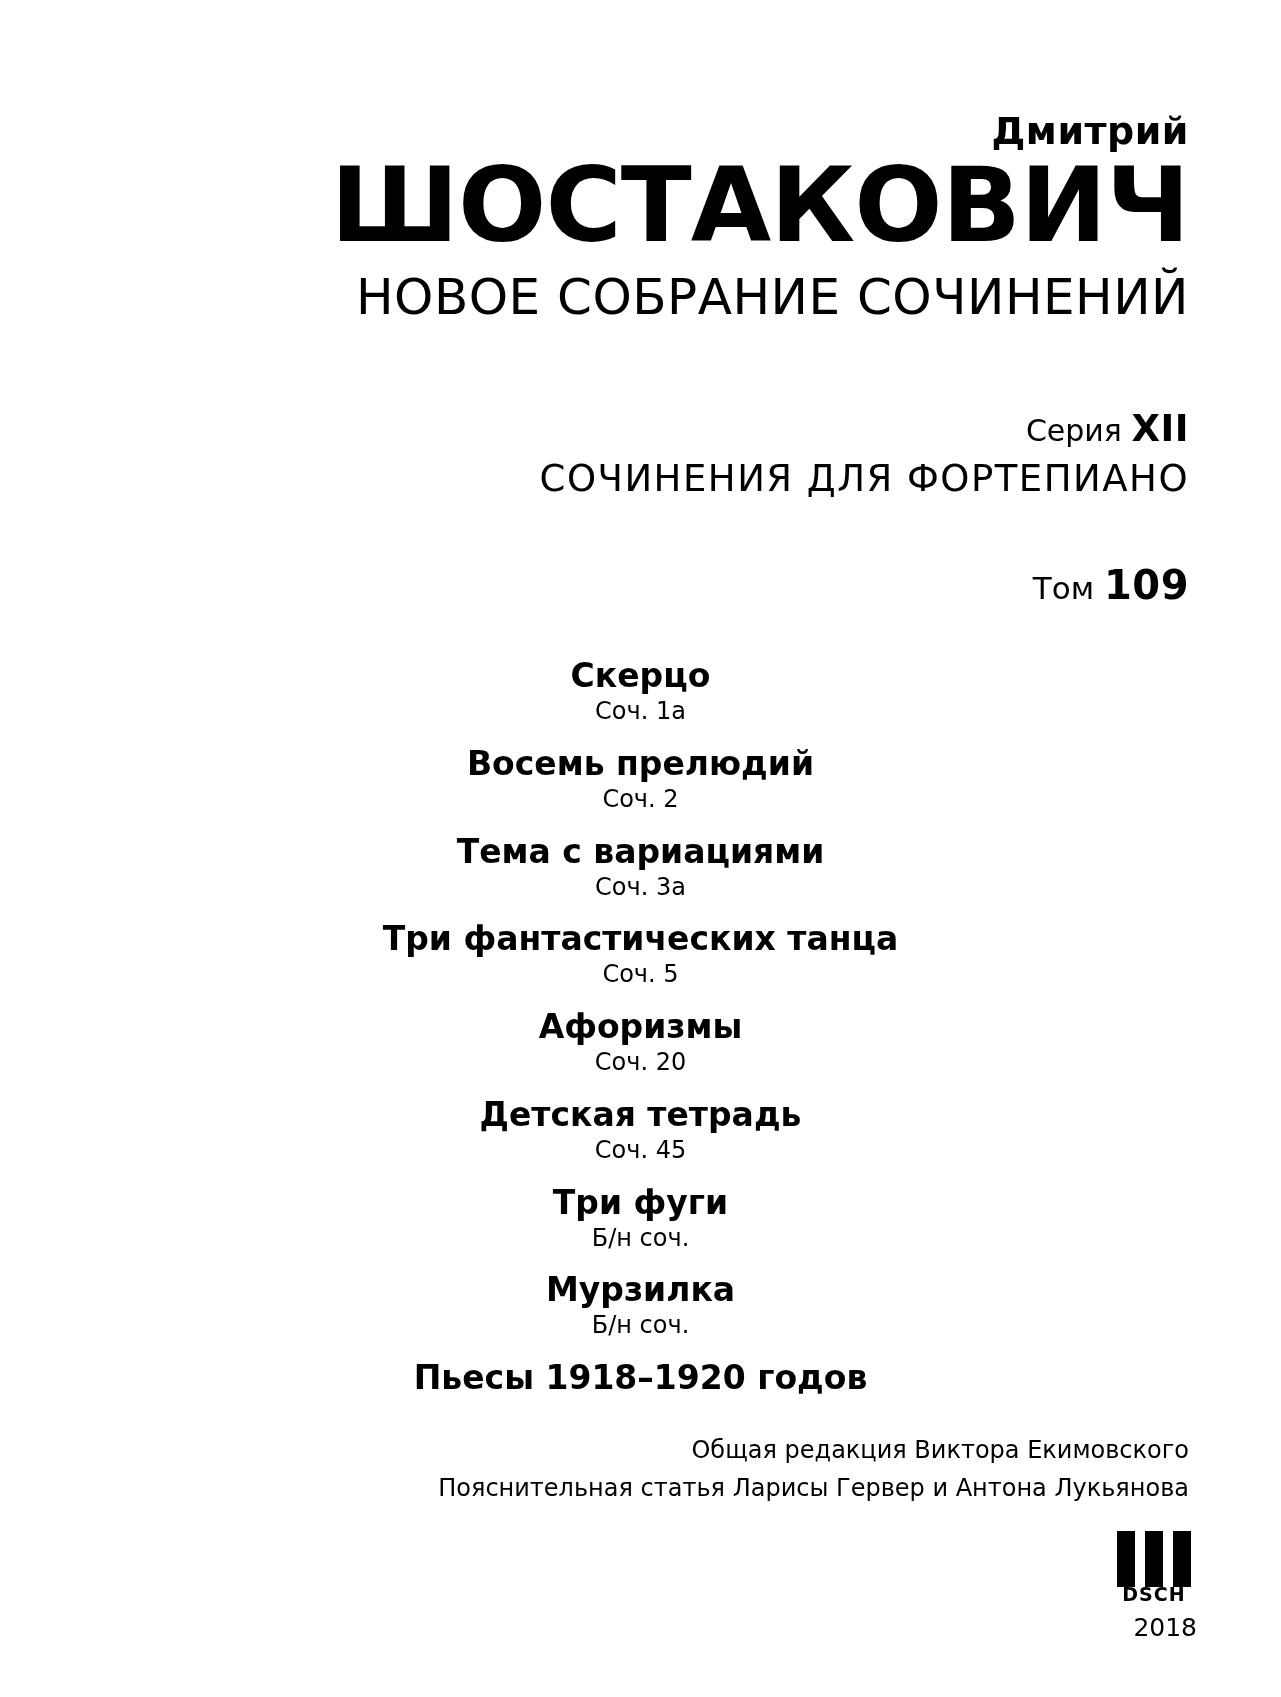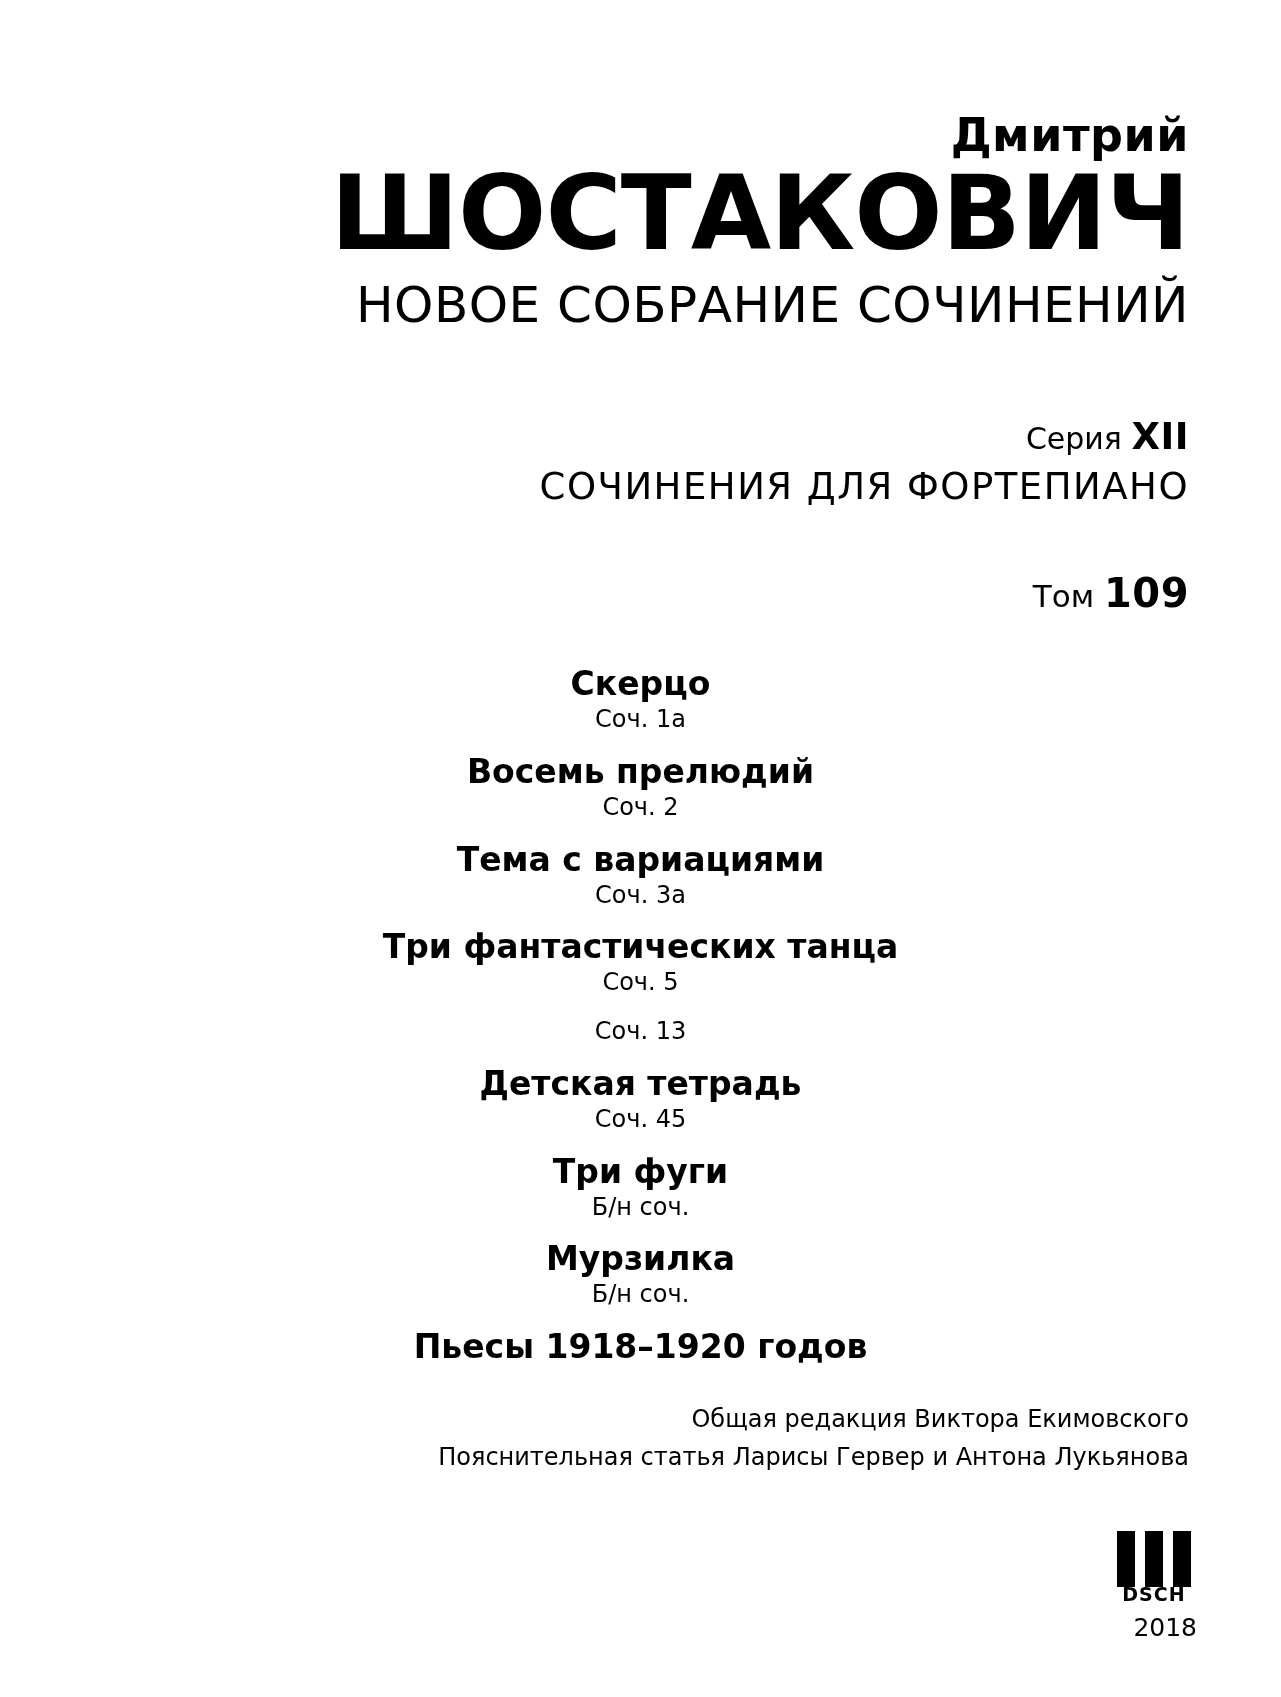--- a/index.html
+++ b/index.html
@@ -24,21 +24,21 @@
     left: 0;
     top: 0;
     width: 1281px;
     height: 1697px;
     padding: 112px 92px 0 92px;
     box-sizing: border-box;
     text-align: right;
   }
 
   .composer-first {
-    font-size: 46px;
+    font-size: 38px;
     font-weight: 700;
     letter-spacing: 0.5px;
     line-height: 1.0;
     margin: 0 0 6px 0;
   }
   .composer-last {
     font-size: 104px;
     font-weight: 800;
     letter-spacing: -1px;
     line-height: 0.96;
@@ -201,21 +201,22 @@
         <div class="work-title">Тема с вариациями</div>
         <div class="work-opus">Соч. 3a</div>
       </div>
 
       <div class="work">
         <div class="work-title">Три фантастических танца</div>
         <div class="work-opus">Соч. 5</div>
       </div>
 
       <div class="work">
-        <div class="work-opus">Соч. 13</div>
+        <div class="work-title">Афоризмы</div>
+        <div class="work-opus">Соч. 20</div>
       </div>
 
       <div class="work">
         <div class="work-title">Детская тетрадь</div>
         <div class="work-opus">Соч. 45</div>
       </div>
 
       <div class="work">
         <div class="work-title">Три фуги</div>
         <div class="work-opus">Б/н соч.</div>

